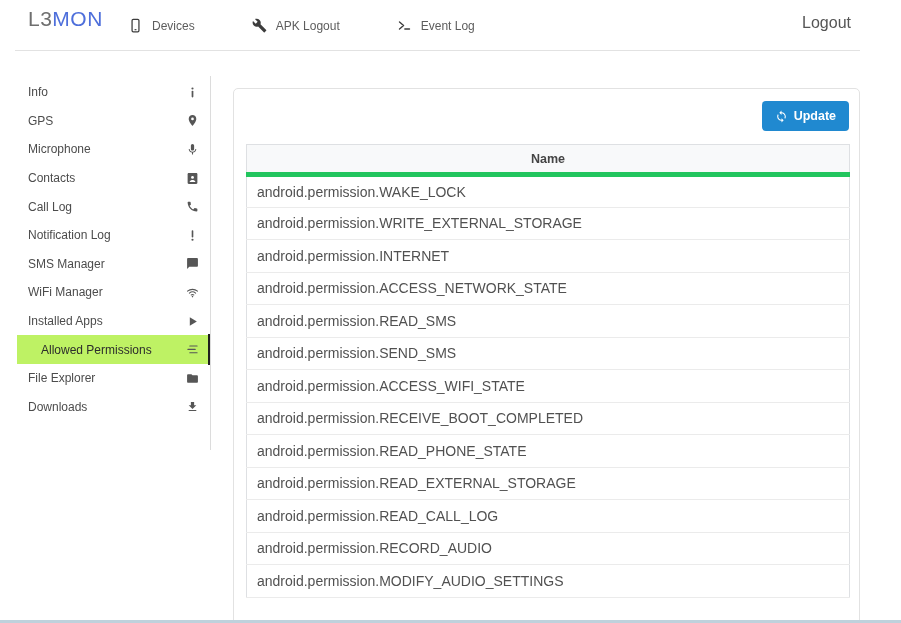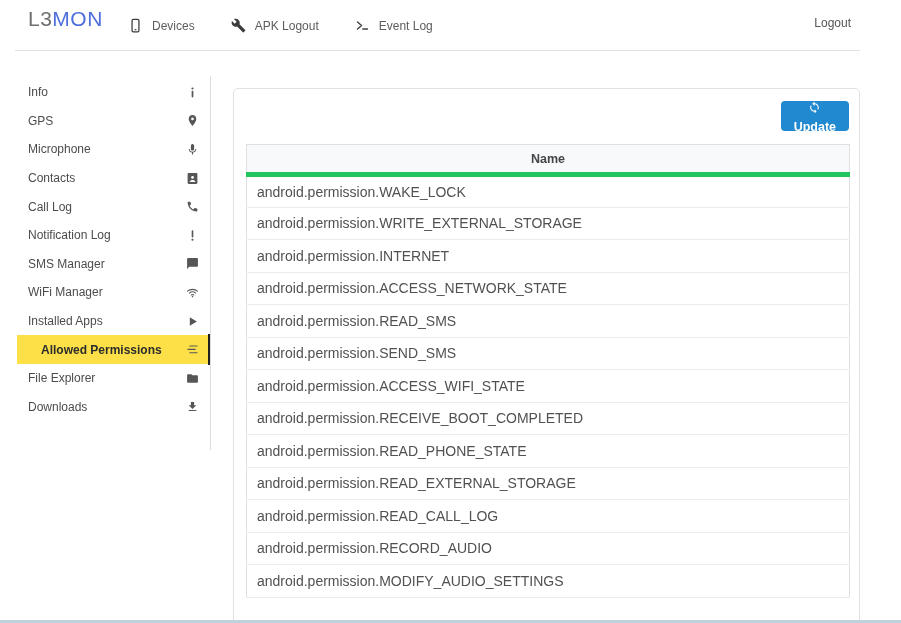--- a/index.html
+++ b/index.html
@@ -14,66 +14,66 @@
   
   .navbar { position: relative; height: 51px; }
   .brand {
     position: absolute; left: 28px; top: 7px;
     font-size: 21px; font-weight: 400; letter-spacing: 0.5px; cursor: pointer;
   }
   .brand-gray { color: #6f6f6f; }
   .brand-blue { color: #4e6fdb; }
   .nav-items {
     position: absolute; left: 128px; top: 0; height: 51px;
-    display: flex; align-items: center; gap: 36px;
+    display: flex; align-items: center; gap: 57px;
   }
   .nav-item { display: flex; align-items: center; gap: 9px; cursor: pointer; }
   .nav-item .nav-icon { display: flex; color: #3c3c3c; }
   .nav-item .nav-icon svg { width: 15px; height: 15px; }
   .nav-item .nav-label { font-size: 12px; color: #5d5d5d; }
   .logout {
     position: absolute; right: 50px; top: 0; height: 46px;
     display: flex; align-items: center;
-    font-size: 12px; color: #555; cursor: pointer;
+    font-size: 16px; color: #555; cursor: pointer;
   }
   .nav-line {
     position: absolute; left: 15px; top: 50px; width: 845px; height: 1px;
     background: #e2e2e2;
   }
 
   
   .sidebar { position: absolute; left: 17px; top: 78px; width: 193px; }
   .side-item {
     position: relative; height: 28.6px;
     display: flex; align-items: center; justify-content: space-between;
     padding: 0 11px; font-size: 12px; color: #4c4c4c; cursor: pointer;
   }
   .side-item .side-icon { display: flex; color: #565656; }
   .side-item .side-icon svg { width: 13px; height: 13px; }
-  .side-item.selected { background: #fde047; color: #2c2c2c; font-weight: 700; padding-left: 24px; }
+  .side-item.selected { background: #bef264; color: #2c2c2c; font-weight: 400; padding-left: 24px; }
   .side-item.selected::after {
     content: ''; position: absolute; right: -1px; top: -1px; bottom: -1px;
     width: 3px; background: #1f1f1f;
   }
   .sidebar-divider {
     position: absolute; left: 210px; top: 76px; width: 1px; height: 374px;
     background: #dcdcdc;
   }
 
   
   .card {
     position: absolute; left: 233px; top: 88px; width: 627px; height: 554px;
     background: #fff; border: 1px solid #e2e2e2; border-radius: 5px;
   }
   .update-btn {
     position: absolute; top: 12px; right: 10px; height: 30px;
     display: flex; align-items: center; gap: 6px; padding: 0 13px;
     background: #2089d0; color: #fff; border: none; border-radius: 4px;
     font-family: "Liberation Sans", sans-serif;
-    font-size: 12.5px; font-weight: 600; cursor: pointer; flex-direction: column;
+    font-size: 12.5px; font-weight: 600; cursor: pointer;
   }
   .update-btn .btn-icon { display: flex; }
   .update-btn .btn-icon svg { width: 13px; height: 13px; }
 
   .perm-table {
     position: absolute; top: 55px; left: 12px; width: 604px;
     border-collapse: collapse; background: #fff;
     border: 1px solid #dee0e3;
   }
   .perm-table th {

